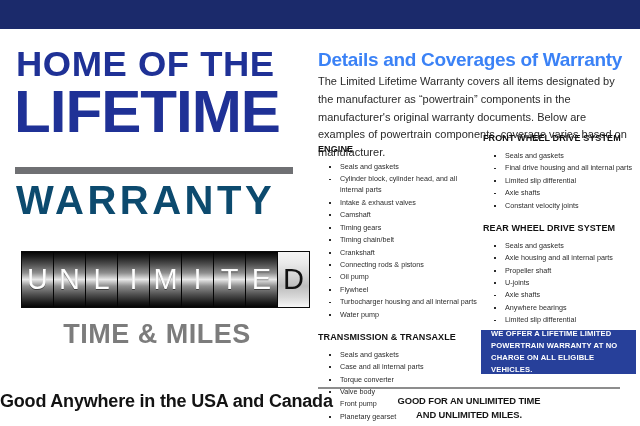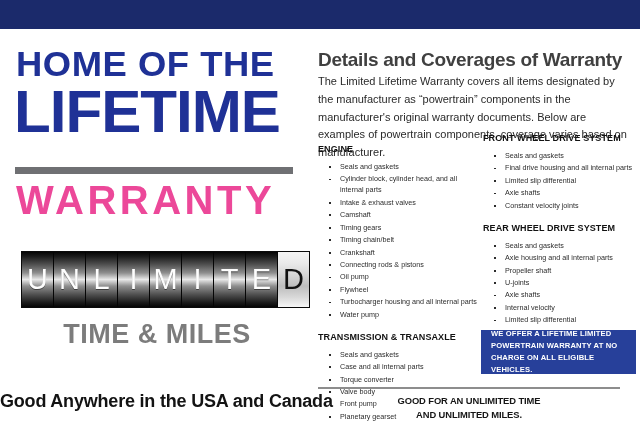--- a/index.html
+++ b/index.html
@@ -73,21 +73,21 @@
     width: 278px;
     height: 7px;
     background: #6f7073;
   }
   .hero-warranty {
     position: absolute;
     left: 16px;
     top: 151px;
     width: 280px;
     font-weight: bold;
-    color: #ec4899;
+    color: #0c4a6e;
     font-size: 40px;
     line-height: 1;
     letter-spacing: 3.5px;
     white-space: nowrap;
   }
 
   
   .odometer {
     position: absolute;
     left: 22px;
@@ -160,21 +160,21 @@
     left: 312px; top: 29px;
     width: 328px;
     height: 397px;
   }
   .details-title {
     position: absolute;
     left: 6px;
     top: 20px;
     font-size: 19px;
     font-weight: bold;
-    color: #404040;
+    color: #3b82f6;
     letter-spacing: -0.3px;
     white-space: nowrap;
     text-align: right;
   }
   .details-body {
     position: absolute;
     left: 6px;
     top: 44px;
     width: 312px;
     font-size: 11px;
@@ -374,21 +374,21 @@
       </div>
 
       <div class="sec-block">
         <div class="sec-head">REAR WHEEL DRIVE SYSTEM</div>
         <ul class="sec-list">
           <li>Seals and gaskets</li>
           <li>Axle housing and all internal parts</li>
           <li>Propeller shaft</li>
           <li>U-joints</li>
           <li>Axle shafts</li>
-          <li>Internal velocity</li>
+          <li>Anywhere bearings</li>
           <li>Limited slip differential</li>
         </ul>
       </div>
     </div>
 
     <div class="callout">
       <div class="callout-text">WE OFFER A LIFETIME LIMITED POWERTRAIN WARRANTY AT NO CHARGE ON ALL ELIGIBLE VEHICLES.</div>
     </div>
 
     <div class="bottom-rule"></div>

